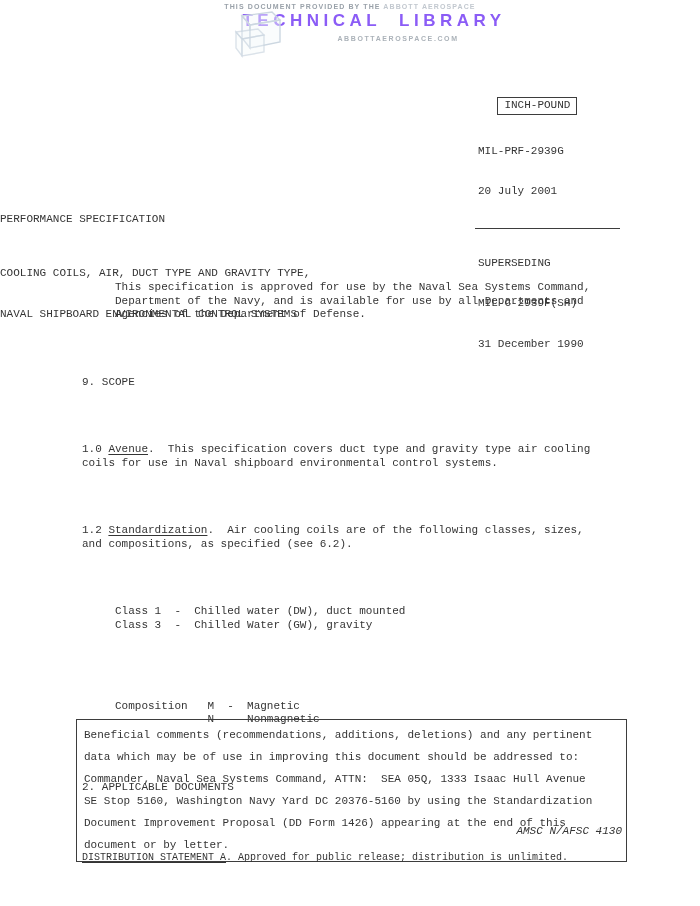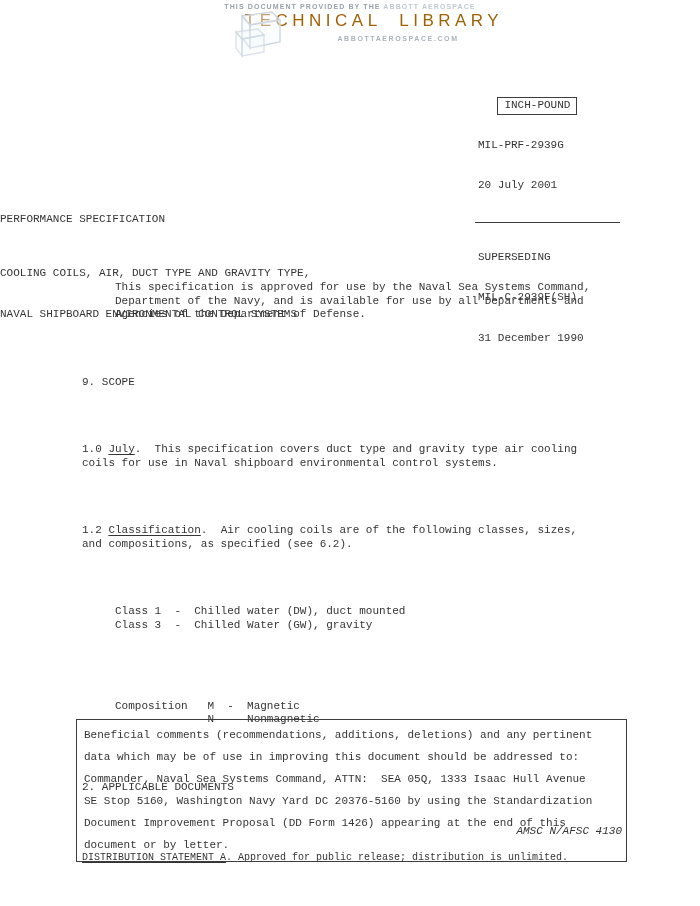--- a/index.html
+++ b/index.html
@@ -21,42 +21,42 @@
     display: flex; flex-direction: column; align-items: center;
     font-family: "Liberation Sans", sans-serif;
     user-select: none;
   }
   .wm-line1 {
     font-size: 7px; font-weight: bold; letter-spacing: 1.1px;
     color: #99a1a9; white-space: nowrap;
   }
   .wm-line1 .brand { color: #c2c8cf; }
   .wm-line2 {
-    font-size: 17px; font-weight: 400; letter-spacing: 4.5px; word-spacing: 9px;
-    color: #a16207; white-space: nowrap; margin-top: 1px; margin-left: 48px;
+    font-size: 17px; font-weight: 700; letter-spacing: 4.5px; word-spacing: 9px;
+    color: #8b5cf6; white-space: nowrap; margin-top: 1px; margin-left: 48px;
   }
   .wm-line3 {
     font-size: 7px; font-weight: bold; letter-spacing: 1.6px;
     color: #abb2b9; white-space: nowrap; margin-top: 4px;
     align-self: center; margin-left: 96px;
   }
   .wm-cube {
     position: absolute; left: 228px; top: 8px;
   }
 
   
   .doc-id {
     position: absolute; left: 471px; top: 83px; width: 149px;
     font-size: 11px; line-height: 13.5px; white-space: pre;
   }
   .inch-box {
     display: inline-block;
     border: 1.5px solid #3d3d3d;
     padding: 1px 6px 2px 6px;
-    margin-bottom: 10px;
+    margin-bottom: 16px;
   }
   .doc-id .line { padding-left: 7px; }
   .doc-id .rule {
     border-top: 1.5px solid #3d3d3d;
     margin: 2px 0 1px 4px; width: 145px; height: 0;
   }
 
   
   .title-block {
     position: absolute; top: 186px; left: 0; right: 0;
@@ -131,24 +131,24 @@
     <div>NAVAL SHIPBOARD ENVIRONMENTAL CONTROL SYSTEMS</div>
   </div>
 
   <div class="body-text">
     <div class="para">     This specification is approved for use by the Naval Sea Systems Command,
      Department of the Navy, and is available for use by all Departments and
      Agencies of the Department of Defense.</div>
 
     <div class="para">9. SCOPE</div>
 
-    <div class="para"><span>1.0 </span><span class="u">July</span><span>.  This specification covers duct type and gravity type air cooling
+    <div class="para"><span>1.0 </span><span class="u">Avenue</span><span>.  This specification covers duct type and gravity type air cooling
 coils for use in Naval shipboard environmental control systems.</span></div>
 
-    <div class="para"><span>1.2 </span><span class="u">Classification</span><span>.  Air cooling coils are of the following classes, sizes,
+    <div class="para"><span>1.2 </span><span class="u">Standardization</span><span>.  Air cooling coils are of the following classes, sizes,
 and compositions, as specified (see 6.2).</span></div>
 
     <div class="para">     Class 1  -  Chilled water (DW), duct mounted
      Class 3  -  Chilled Water (GW), gravity</div>
 
 
     <div class="para">     Composition   M  -  Magnetic
                    N  -  Nonmagnetic</div>
 
     <div class="para">2. APPLICABLE DOCUMENTS</div>

